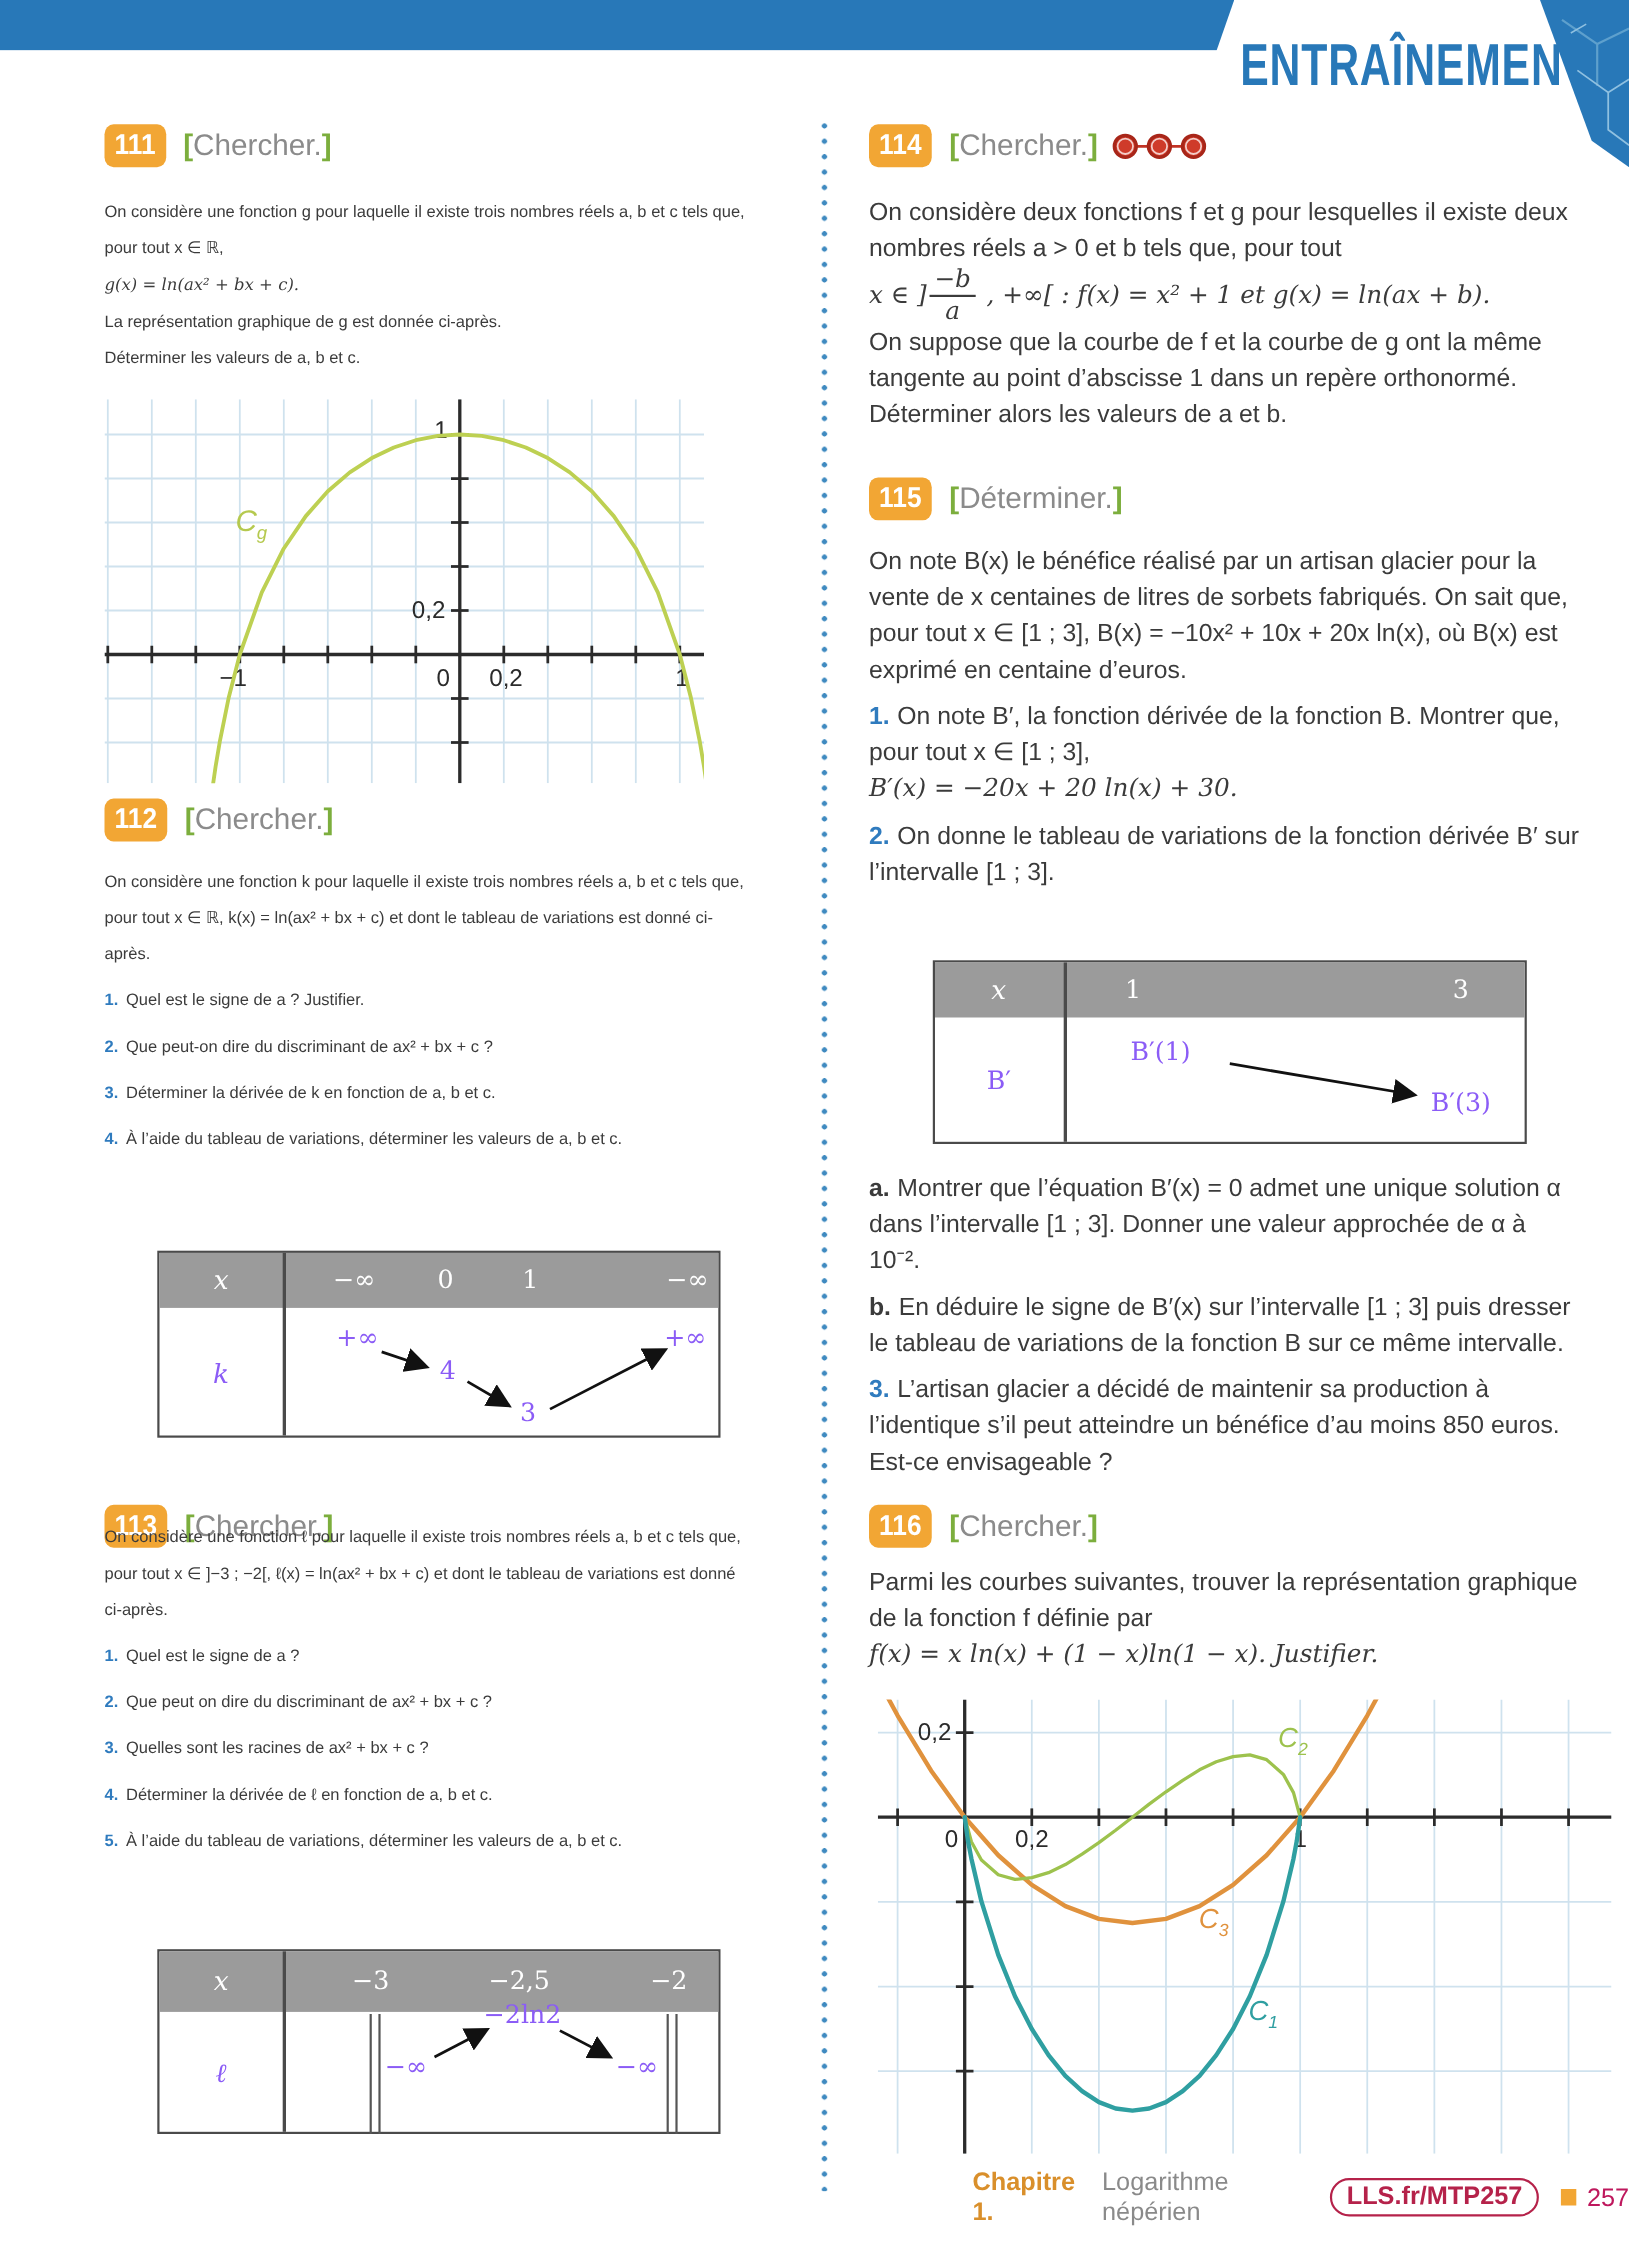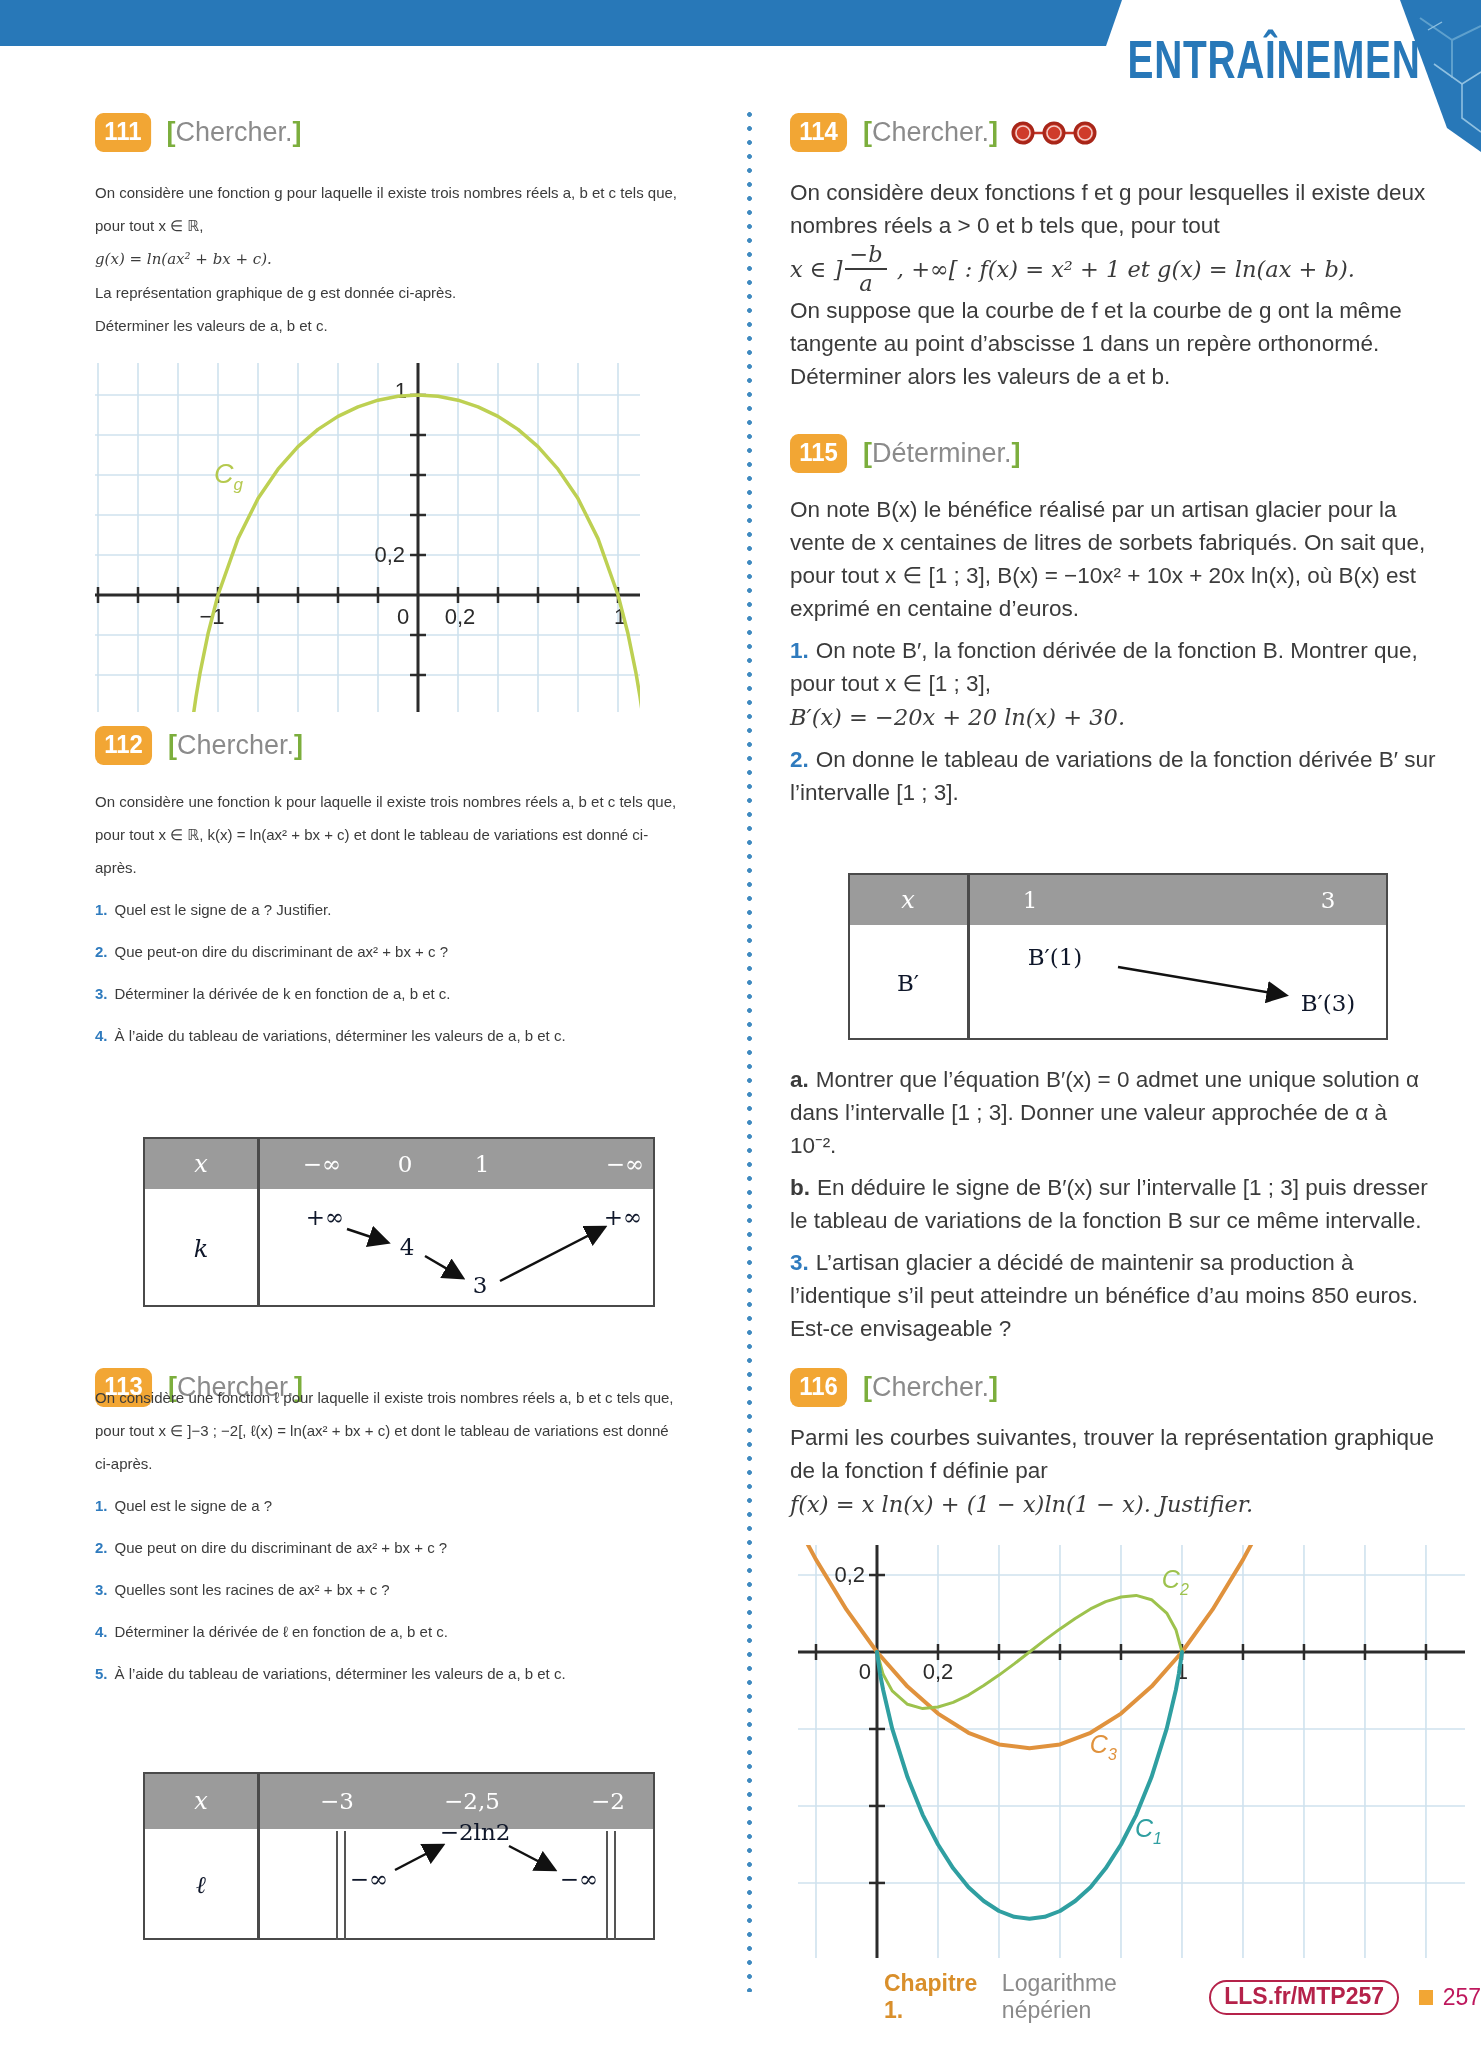--- a/index.html
+++ b/index.html
@@ -44,21 +44,21 @@
   .frac .den { display:block; padding-top:2px; }
 
   
   .dots { display:inline-block; }
 
   
   .vtable { position:absolute; border:2.5px solid #4a4a4a; background:#fff; }
   .vt-head { position:absolute; left:0; top:0; right:0; background:#9b9b9b; }
   .vt-div  { position:absolute; top:0; bottom:0; width:2.5px; background:#4a4a4a; }
   .vt-cell { position:absolute; transform:translate(-50%,-50%); white-space:nowrap;
-             font-family:"DejaVu Serif", serif; font-size:23px; color:#0f172a; }
+             font-family:"DejaVu Serif", serif; font-size:23px; color:#8b5cf6; }
   .vt-cell.hd { color:#fff; }
   .vt-cell.it { font-style:italic; font-size:24px; }
   .vt-svg { position:absolute; left:0; top:0; }
 
   
   .footer { left:884px; top:1970px; display:flex; align-items:center; gap:10px; font-size:23px; }
   .chap { color:#d98f2b; font-weight:bold; }
   .chapname { color:#8a8a8a; }
   .ref-badge { border:2.5px solid #b5224a; color:#b5224a; font-weight:bold;
                border-radius:18px; padding:1px 13px 3px; margin-left:6px; }

